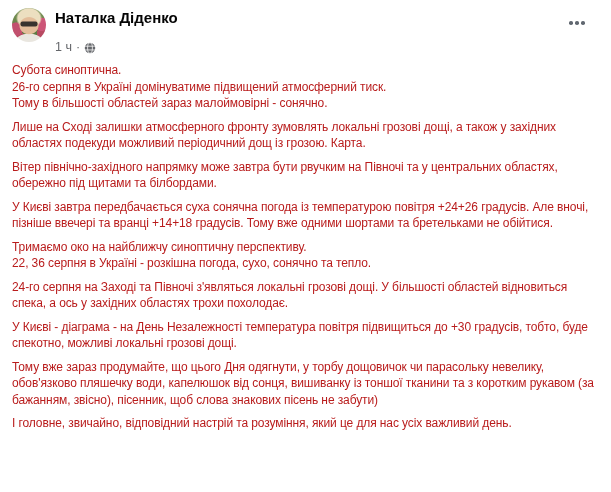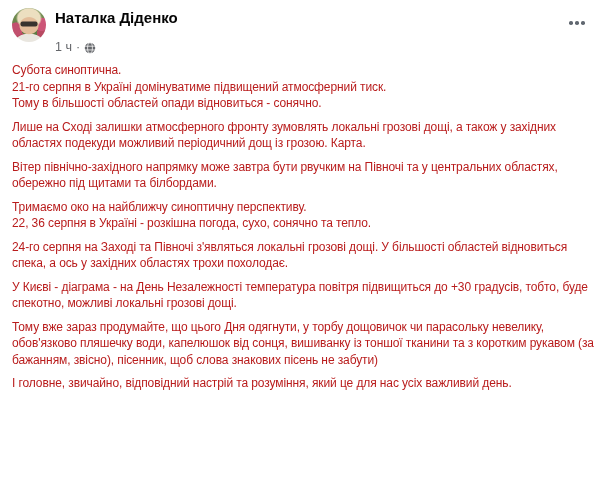--- a/index.html
+++ b/index.html
@@ -136,28 +136,31 @@
     <div class="menu-button" title="">
       <i></i>
         <i></i>
         <i></i>
     </div>
   </div>
 
   <div class="post-content">
       <div class="para">
         <div>Субота синоптична.</div>
-        <div>21-го серпня в Україні домінуватиме підвищений атмосферний тиск.</div>
-        <div>Тому в більшості областей опади відновиться - сонячно.</div>
+        <div>26-го серпня в Україні домінуватиме підвищений атмосферний тиск.</div>
+        <div>Тому в більшості областей зараз малоймовірні - сонячно.</div>
       </div>
       <div class="para">
         <div>Лише на Сході залишки атмосферного фронту зумовлять локальні грозові дощі, а також у західних областях подекуди можливий періодичний дощ із грозою. Карта.</div>
       </div>
       <div class="para">
         <div>Вітер північно-західного напрямку може завтра бути рвучким на Півночі та у центральних областях, обережно під щитами та білбордами.</div>
+      </div>
+      <div class="para">
+        <div>У Києві завтра передбачається суха сонячна погода із температурою повітря +24+26 градусів. Але вночі, пізніше ввечері та вранці +14+18 градусів. Тому вже одними шортами та бретельками не обійтися.</div>
       </div>
       <div class="para">
         <div>Тримаємо око на найближчу синоптичну перспективу.</div>
         <div>22, 36 серпня в Україні - розкішна погода, сухо, сонячно та тепло.</div>
       </div>
       <div class="para">
         <div>24-го серпня на Заході та Півночі з'являться локальні грозові дощі. У більшості областей відновиться спека, а ось у західних областях трохи похолодає.</div>
       </div>
       <div class="para">
         <div>У Києві - діаграма - на День Незалежності температура повітря підвищиться до +30 градусів, тобто, буде спекотно, можливі локальні грозові дощі.</div>

